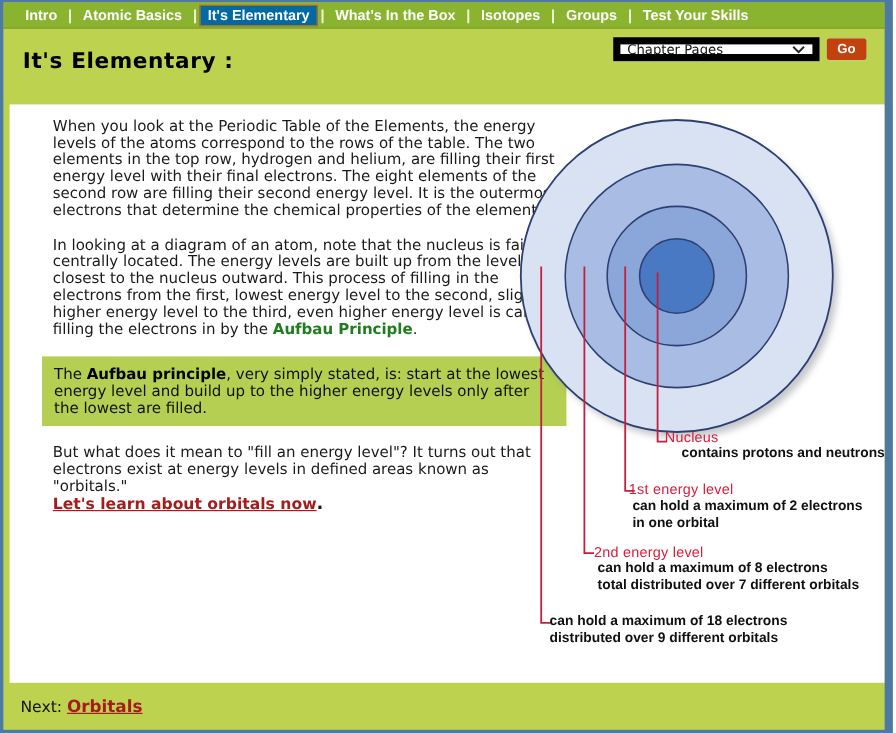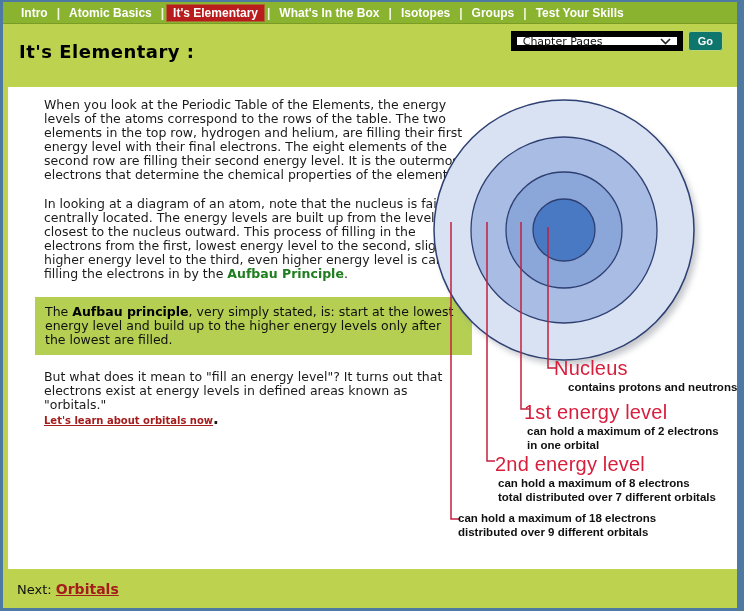--- a/index.html
+++ b/index.html
@@ -9,59 +9,59 @@
            border-style:solid; border-color:#4d79a3; border-width:2px 7px 3px 3px;
            background:#bdd34f; }
 
   
   .nav { height:22px; background:#8ab32f; border-bottom:1px solid #7a9c25;
          display:flex; align-items:center; padding-left:12px;
          font-family:"Liberation Sans", sans-serif; }
   .nav a { color:#ffffff; font-size:12px; font-weight:bold; text-decoration:none;
            padding:1px 6px; white-space:nowrap; cursor:pointer; }
   .nav .sep { color:#f4f8e0; font-size:12px; font-weight:bold; padding:0 3px; }
-  .nav a.active { background:#b91c1c; outline:1px solid #a8682f; }
+  .nav a.active { background:#0369a1; outline:1px solid #a8682f; }
 
   
   .header { position:relative; height:63px; background:#bdd34f; }
   .title-row { position:absolute; left:16px; top:17px; display:flex; align-items:baseline; gap:10px; }
   .title-main { font-size:18px; font-weight:bold; color:#000000; letter-spacing:0.5px; }
   .title-sub  { font-size:17px; font-weight:bold; color:#a5241a; }
   .hdr-controls { position:absolute; right:14px; top:7px; text-align:right; }
   .select-row { display:flex; align-items:center; gap:5px; justify-content:flex-end; }
   .fake-select { width:172px; height:20px; background:#ffffff; border:6px solid #000000;
                  display:flex; align-items:center; justify-content:space-between;
                  padding:0 6px; font-size:11px; color:#111; cursor:pointer; }
-  .go-btn { height:20px; background:#0f766e; border:1px solid #b7d477; border-radius:3px;
+  .go-btn { height:20px; background:#c2410c; border:1px solid #b7d477; border-radius:3px;
             color:#fff; font-size:11px; font-weight:bold; padding:0 9px; cursor:pointer;
             font-family:"Liberation Sans", sans-serif; }
   .tool-line { margin-top:7px; font-size:11px; color:#111; }
   .tool-line a { color:#111; font-weight:bold; text-decoration:underline; cursor:pointer; }
 
   
   .stage { position:relative; height:521px; background:#bdd34f; }
   .panel { position:absolute; left:5px; top:0; width:729px; height:482px; background:#ffffff; }
 
   
   .text-col { position:absolute; left:20px; top:11px; width:428px;
               font-size:12.5px; line-height:14px; color:#1a1a1a;margin-left:16px; }
   .text-col p { margin-bottom:15px; }
   .aufbau-link { color:#1e7d1e; font-weight:bold; cursor:pointer; }
   .green-box { background:#b4cf51; margin:16px 0 15px -9px; width:437px;
                padding:8px 10px; color:#101010; }
   .green-box b { color:#000; }
-  .orbitals-link { display:inline; font-size:10px; font-weight:bold; color:#a51c1c;
+  .orbitals-link { display:inline; font-size:13px; font-weight:bold; color:#a51c1c;
                    text-decoration:underline; cursor:pointer; }
   .big-line { font-size:15px; font-weight:bold; }
 
   
   .diagram { position:absolute; left:422px; top:0; width:299px; height:482px; }
   .diagram svg { position:absolute; left:0; top:0; }
   .dlabel { position:absolute; font-family:"Liberation Sans", sans-serif; }
-  .dlabel .dtitle { font-size:20px; color:#d81e3c; letter-spacing:0.2px; white-space:nowrap; }
+  .dlabel .dtitle { font-size:12px; color:#d81e3c; letter-spacing:0.2px; white-space:nowrap; }
   .dlabel .ddesc { font-size:11.5px; line-height:14px; font-weight:600; color:#101010; white-space:nowrap; }
   .dlabel-0 .ddesc { margin-left:14px; }
   .dlabel-1 .ddesc { margin-left:3px; }
   .dlabel-2 .ddesc { margin-left:3px; }
   .dlabel-3 .ddesc { margin-left:-2px; }
 
   
   .next-line { position:absolute; left:14px; top:494px; font-size:13px; color:#101010; }
   .next-line a { font-size:14px; font-weight:bold; color:#a51c1c; text-decoration:underline; cursor:pointer; }
 </style>

